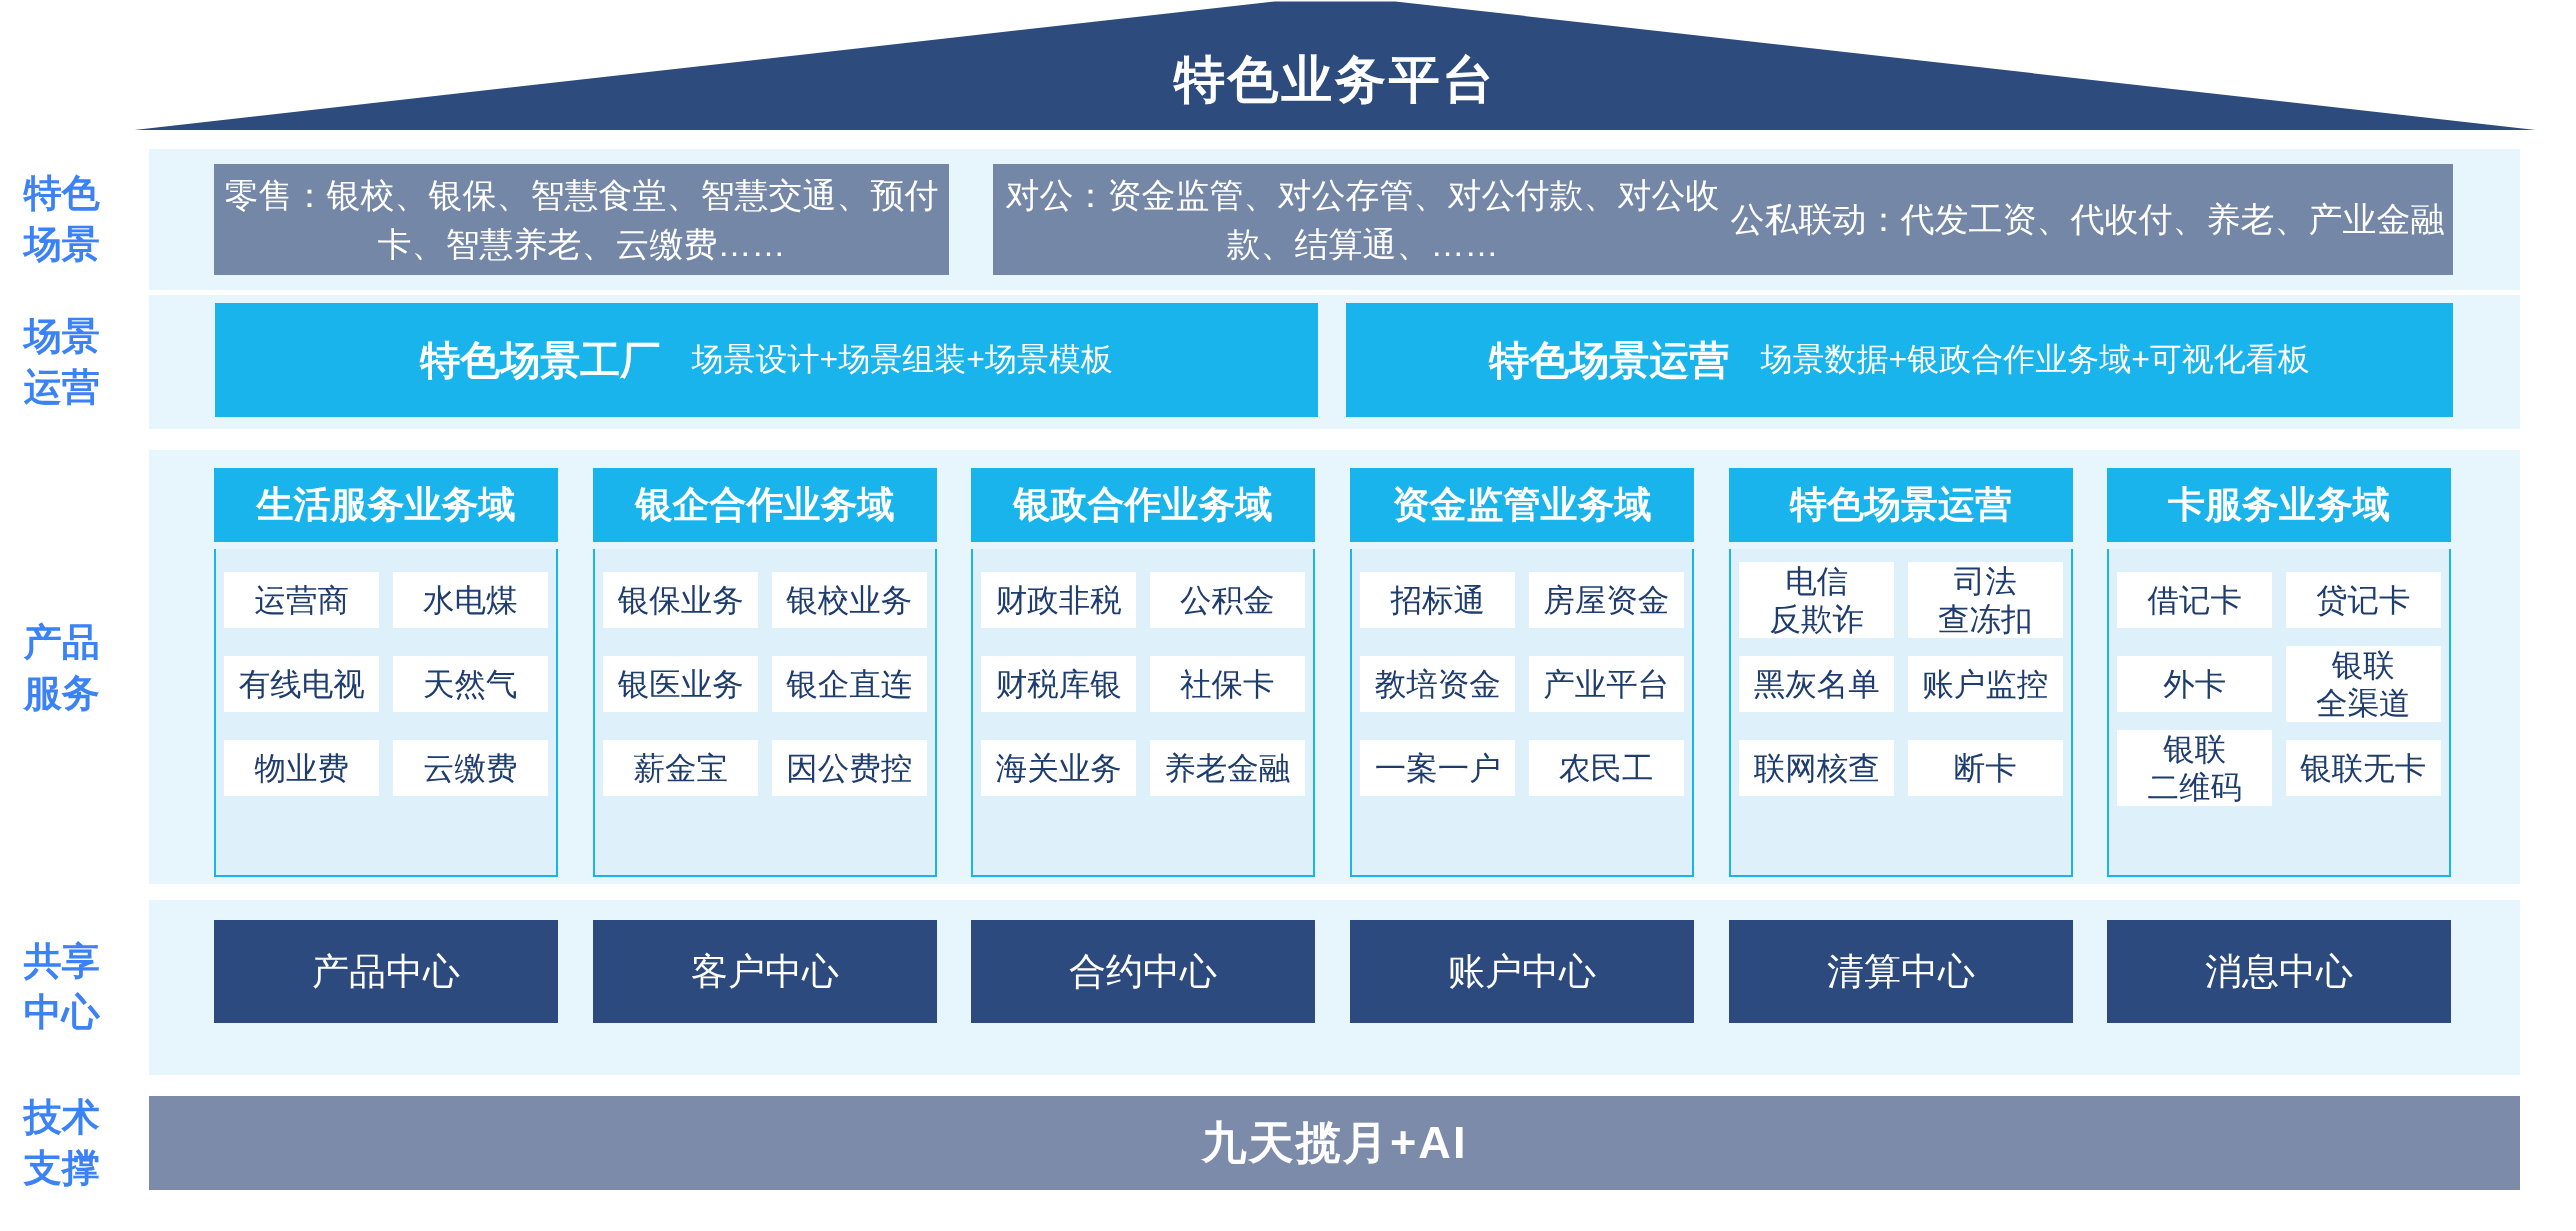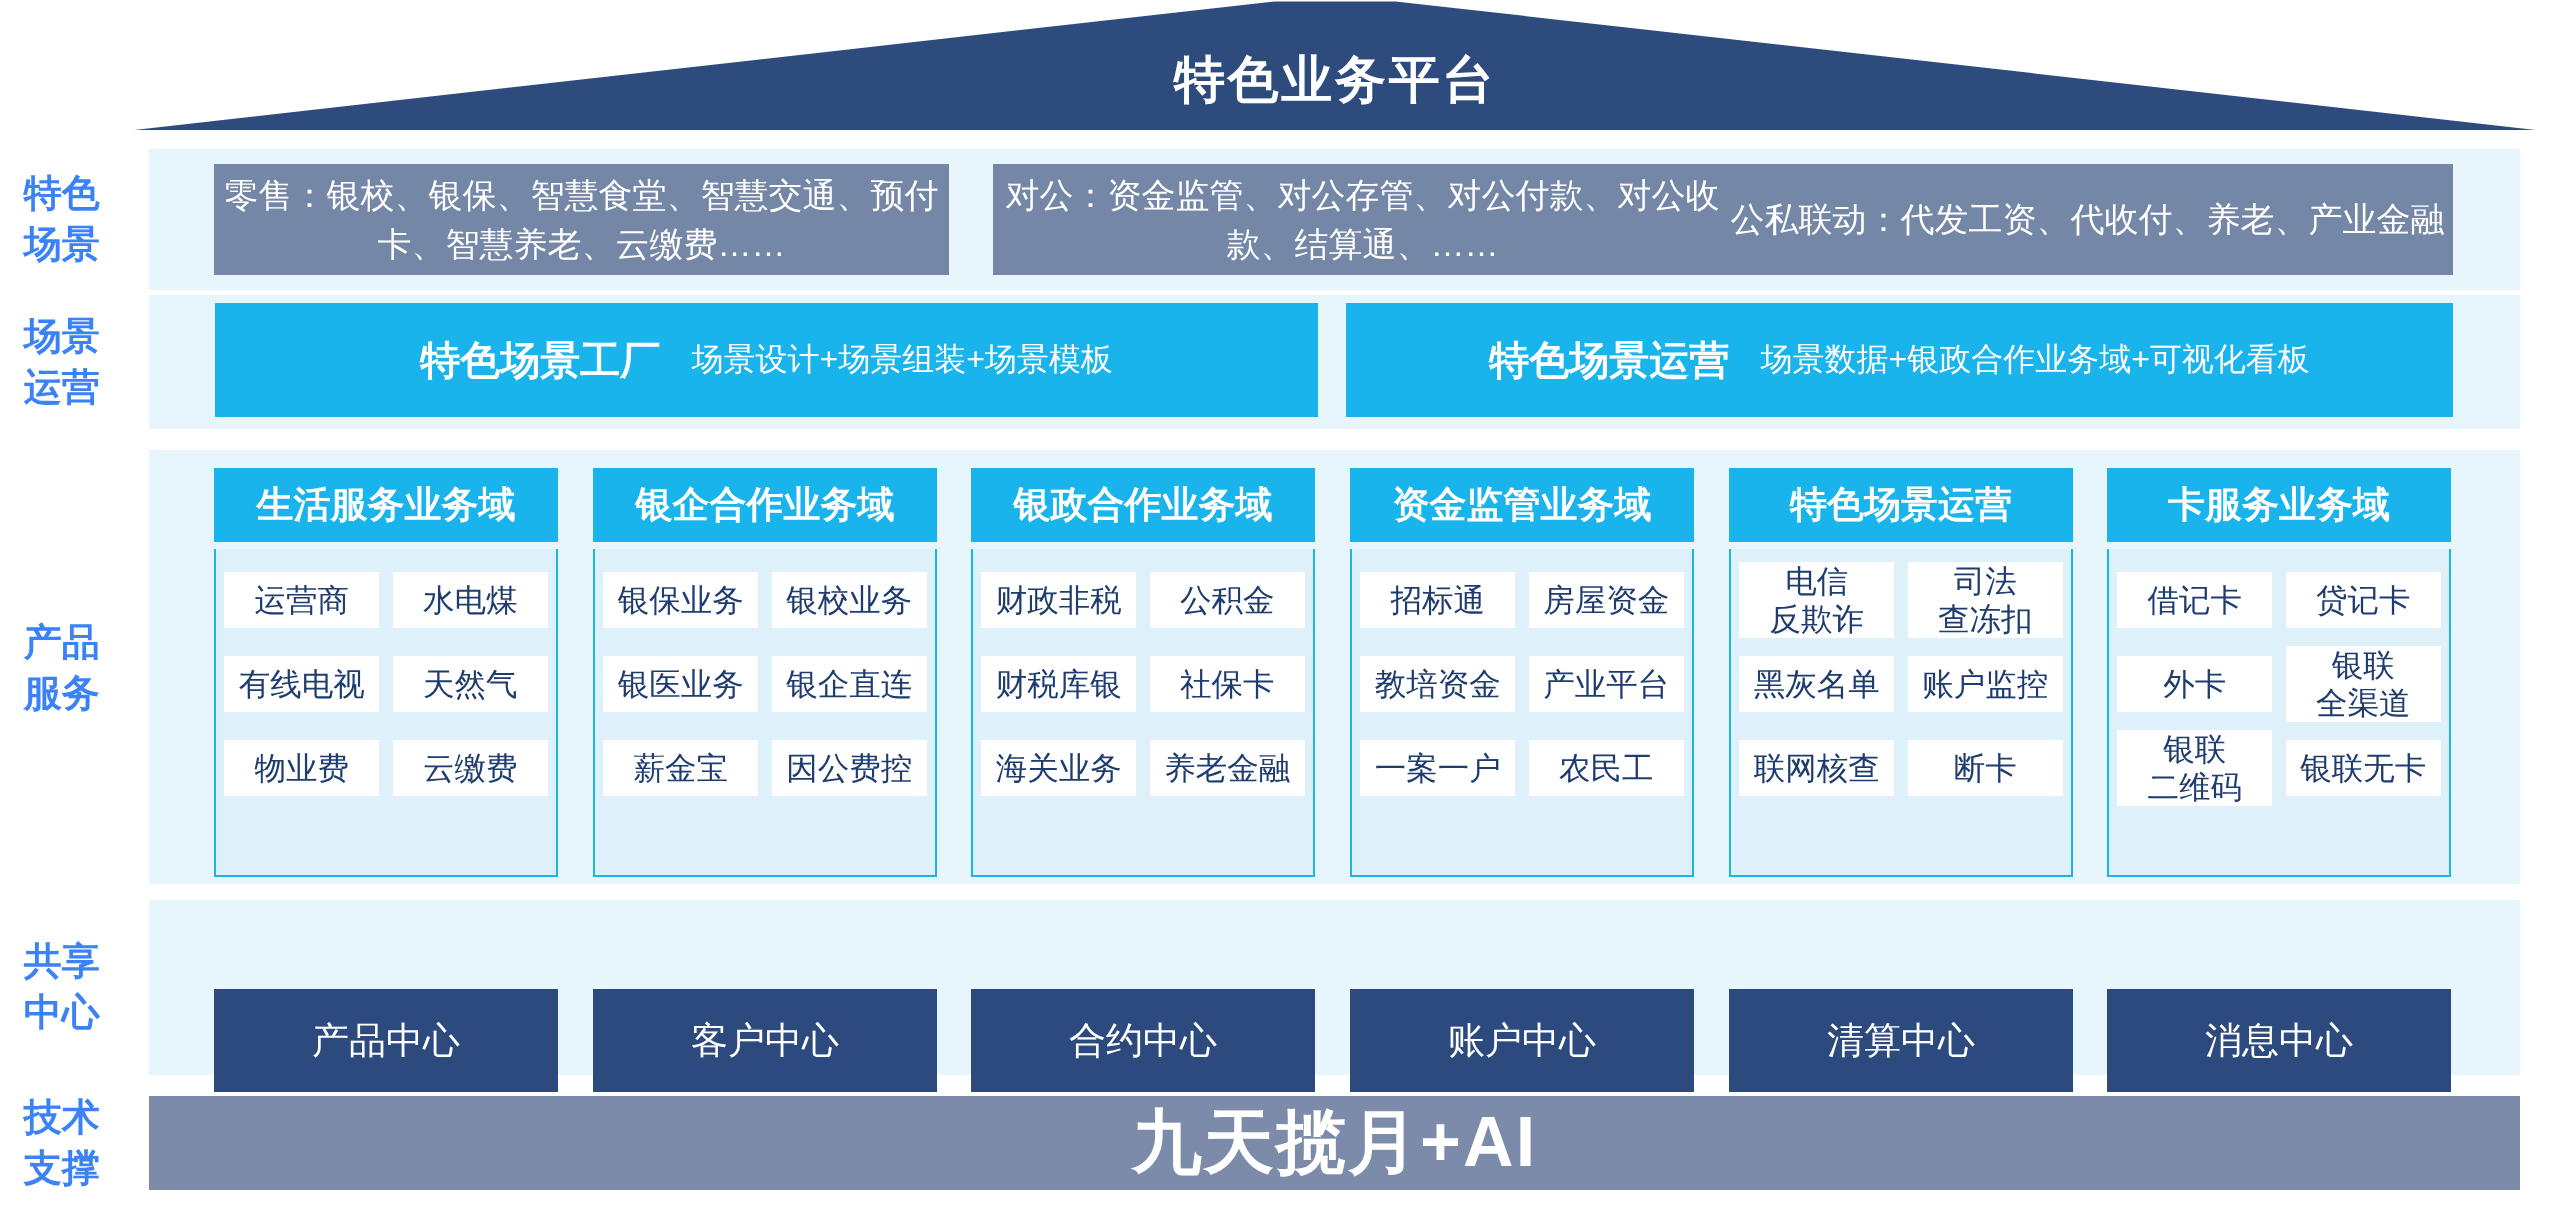--- a/index.html
+++ b/index.html
@@ -65,31 +65,31 @@
     column-gap:13.7px;align-items:center;
   }
   .cell{
     background:#ffffff;min-height:56px;
     display:flex;align-items:center;justify-content:center;
     color:#1E3C6E;font-size:31.5px;line-height:38px;
     text-align:center;white-space:pre-line;
   }
   
   .center-box{
-    position:absolute;top:989px;height:103px;width:344px;
+    position:absolute;top:920px;height:103px;width:344px;
     background:#2C4A7E;color:#ffffff;
     display:flex;align-items:center;justify-content:center;
     font-size:37px;
   }
   
   .tech-bar{
     position:absolute;left:149px;top:1096px;width:2371px;height:94px;
     background:#7C8BAA;color:#ffffff;
     display:flex;align-items:center;justify-content:center;
-    font-size:70px;font-weight:700;letter-spacing:2.1px;
+    font-size:45px;font-weight:700;letter-spacing:2.1px;
   }
 </style>
 </head>
 <body>
 
 <div class="canvas">
 
   <div class="roof">
     <div class="roof-title">特色业务平台</div>
   </div>

